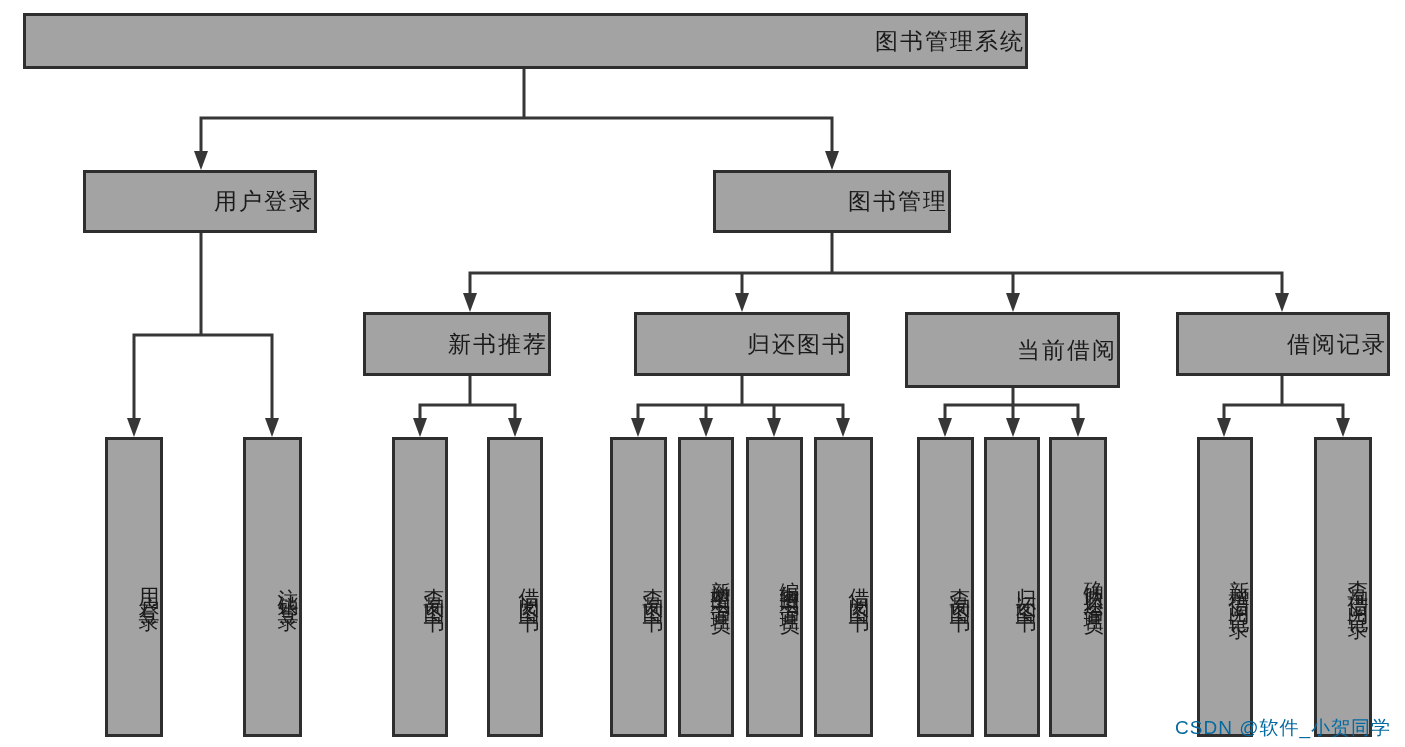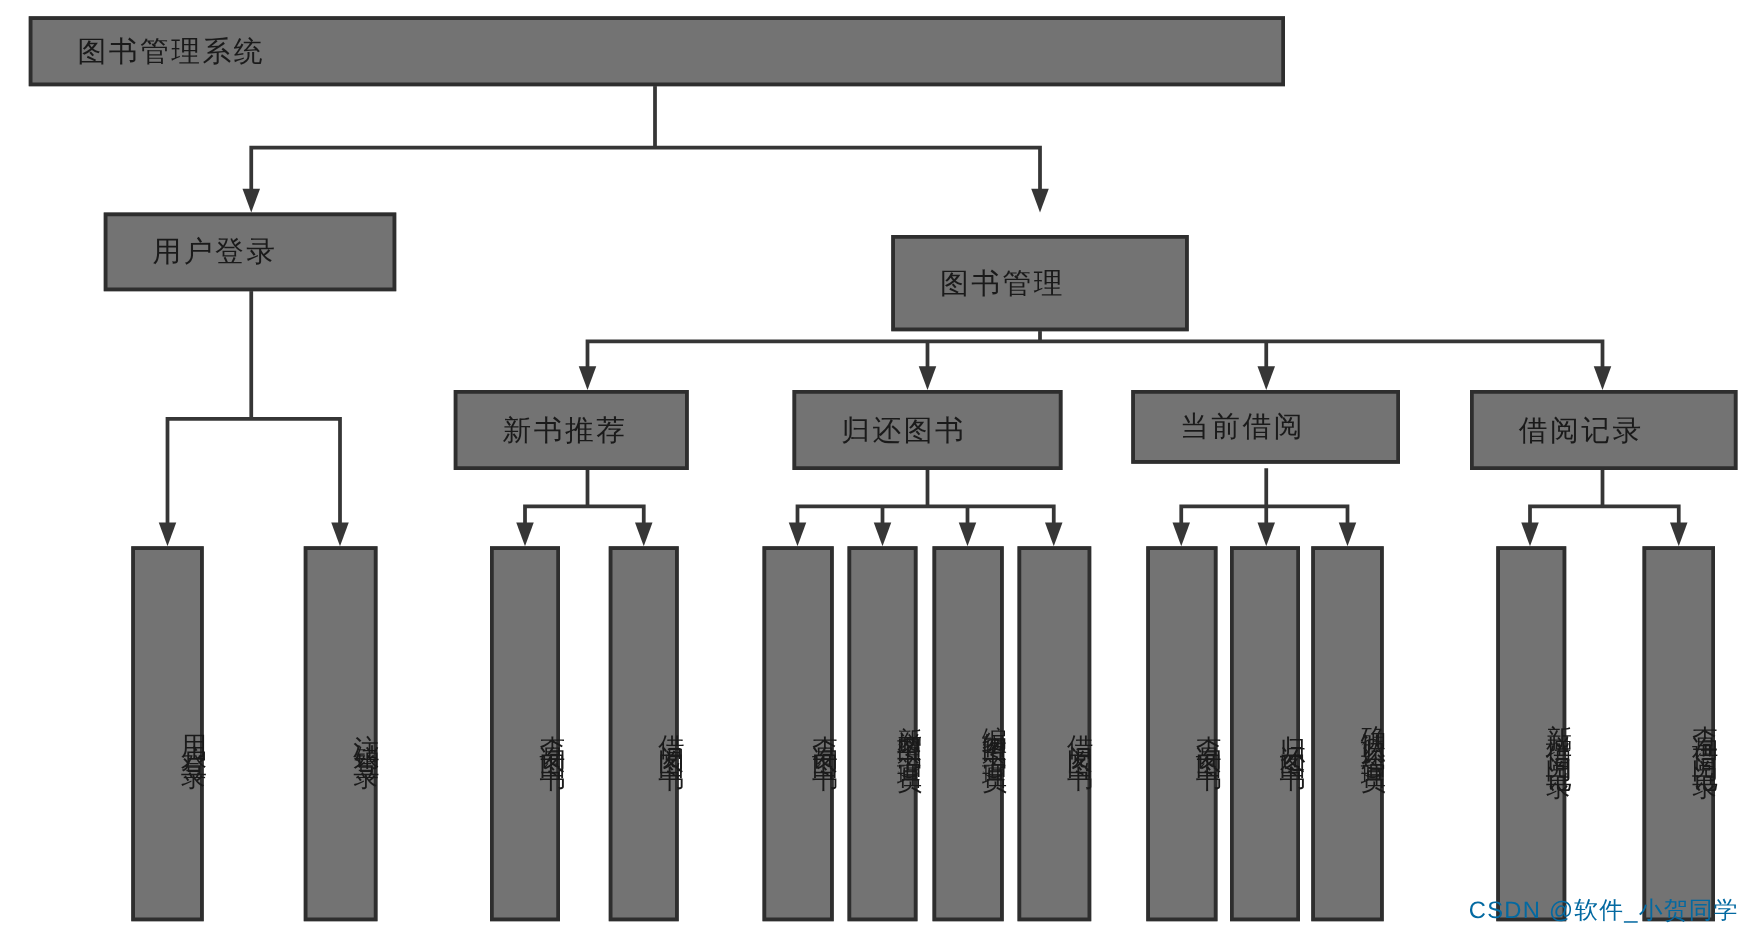--- a/index.html
+++ b/index.html
@@ -3,22 +3,22 @@
 <meta charset="utf-8">
 <style>
   html,body{margin:0;padding:0;background:#ffffff;}
   .stage{
     position:relative;width:1405px;height:747px;background:#ffffff;
     font-family:"Liberation Sans","DejaVu Sans",sans-serif;color:#1a1a1a;
     overflow:hidden;
   }
   .wires{position:absolute;left:0;top:0;width:1405px;height:747px;}
   .node{
-    position:absolute;background:#737373;border:3px solid #2e2e2e;
-    box-sizing:border-box;display:flex;align-items:center;justify-content:flex-start;
+    position:absolute;background:#a3a3a3;border:3px solid #2e2e2e;
+    box-sizing:border-box;display:flex;align-items:center;justify-content:flex-end;
     z-index:2;
     padding-left:36px;
   }
   .hnode{font-size:23px;letter-spacing:2px;font-weight:400;}
   .vnode{top:437px;height:300px;}
   .vlabel{
     writing-mode:vertical-rl;text-orientation:mixed;
     font-size:21px;letter-spacing:8px;line-height:1;
   }
   .vlabel.tight{letter-spacing:5px;font-size:20px;}
@@ -69,31 +69,31 @@
     </g>
   </svg>
 
   <div class="node hnode" style="left:23px;top:13px;width:1005px;height:56px">
     <span>图书管理系统</span>
   </div>
 
   <div class="node hnode" style="left:83px;top:170px;width:234px;height:63px">
     <span>用户登录</span>
   </div>
-  <div class="node hnode" style="left:713px;top:188px;width:238px;height:77px">
+  <div class="node hnode" style="left:713px;top:170px;width:238px;height:63px">
     <span>图书管理</span>
   </div>
 
   <div class="node hnode" style="left:363px;top:312px;width:188px;height:64px">
     <span>新书推荐</span>
   </div>
   <div class="node hnode" style="left:634px;top:312px;width:216px;height:64px">
     <span>归还图书</span>
   </div>
-  <div class="node hnode" style="left:905px;top:312px;width:215px;height:59px">
+  <div class="node hnode" style="left:905px;top:312px;width:215px;height:76px">
     <span>当前借阅</span>
   </div>
   <div class="node hnode" style="left:1176px;top:312px;width:214px;height:64px">
     <span>借阅记录</span>
   </div>
 
   <div class="node vnode" style="left:105px;width:58px">
     <span class="vlabel">用户登录</span>
   </div>
   <div class="node vnode" style="left:243px;width:59px">

